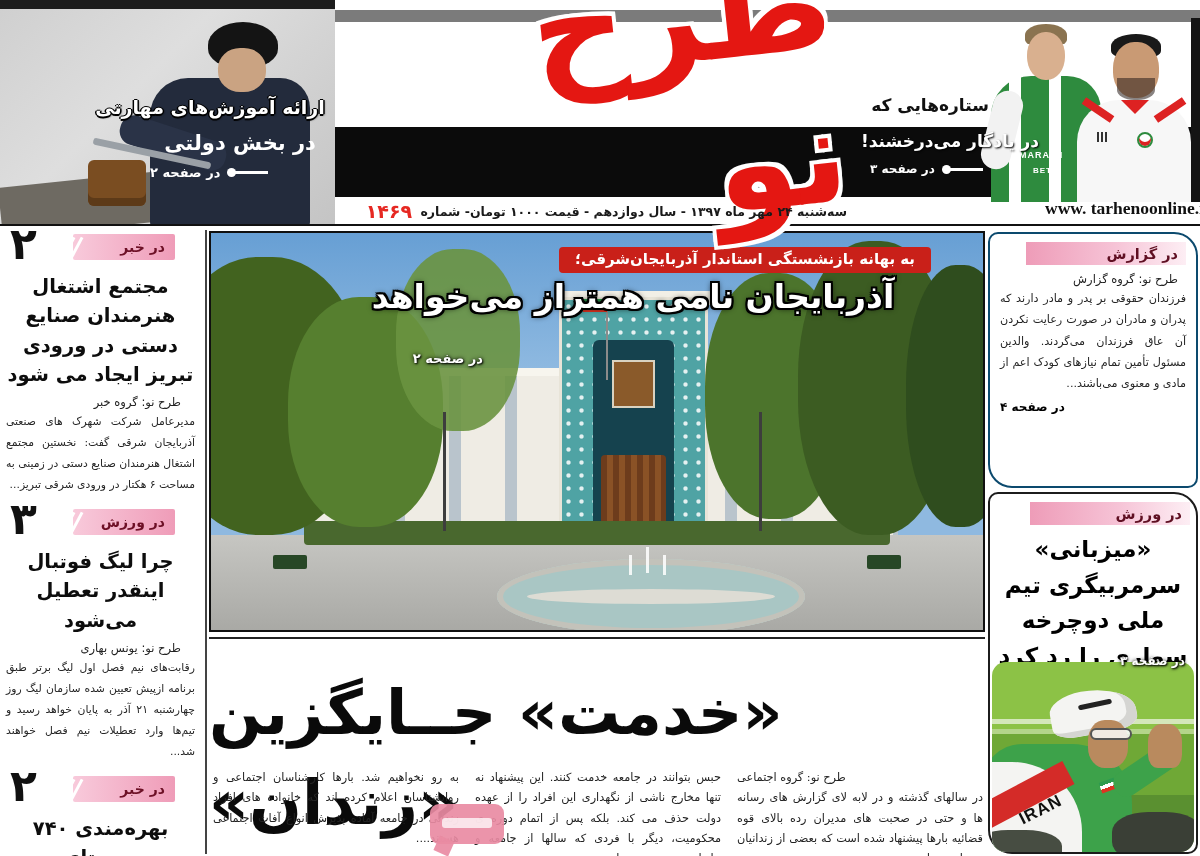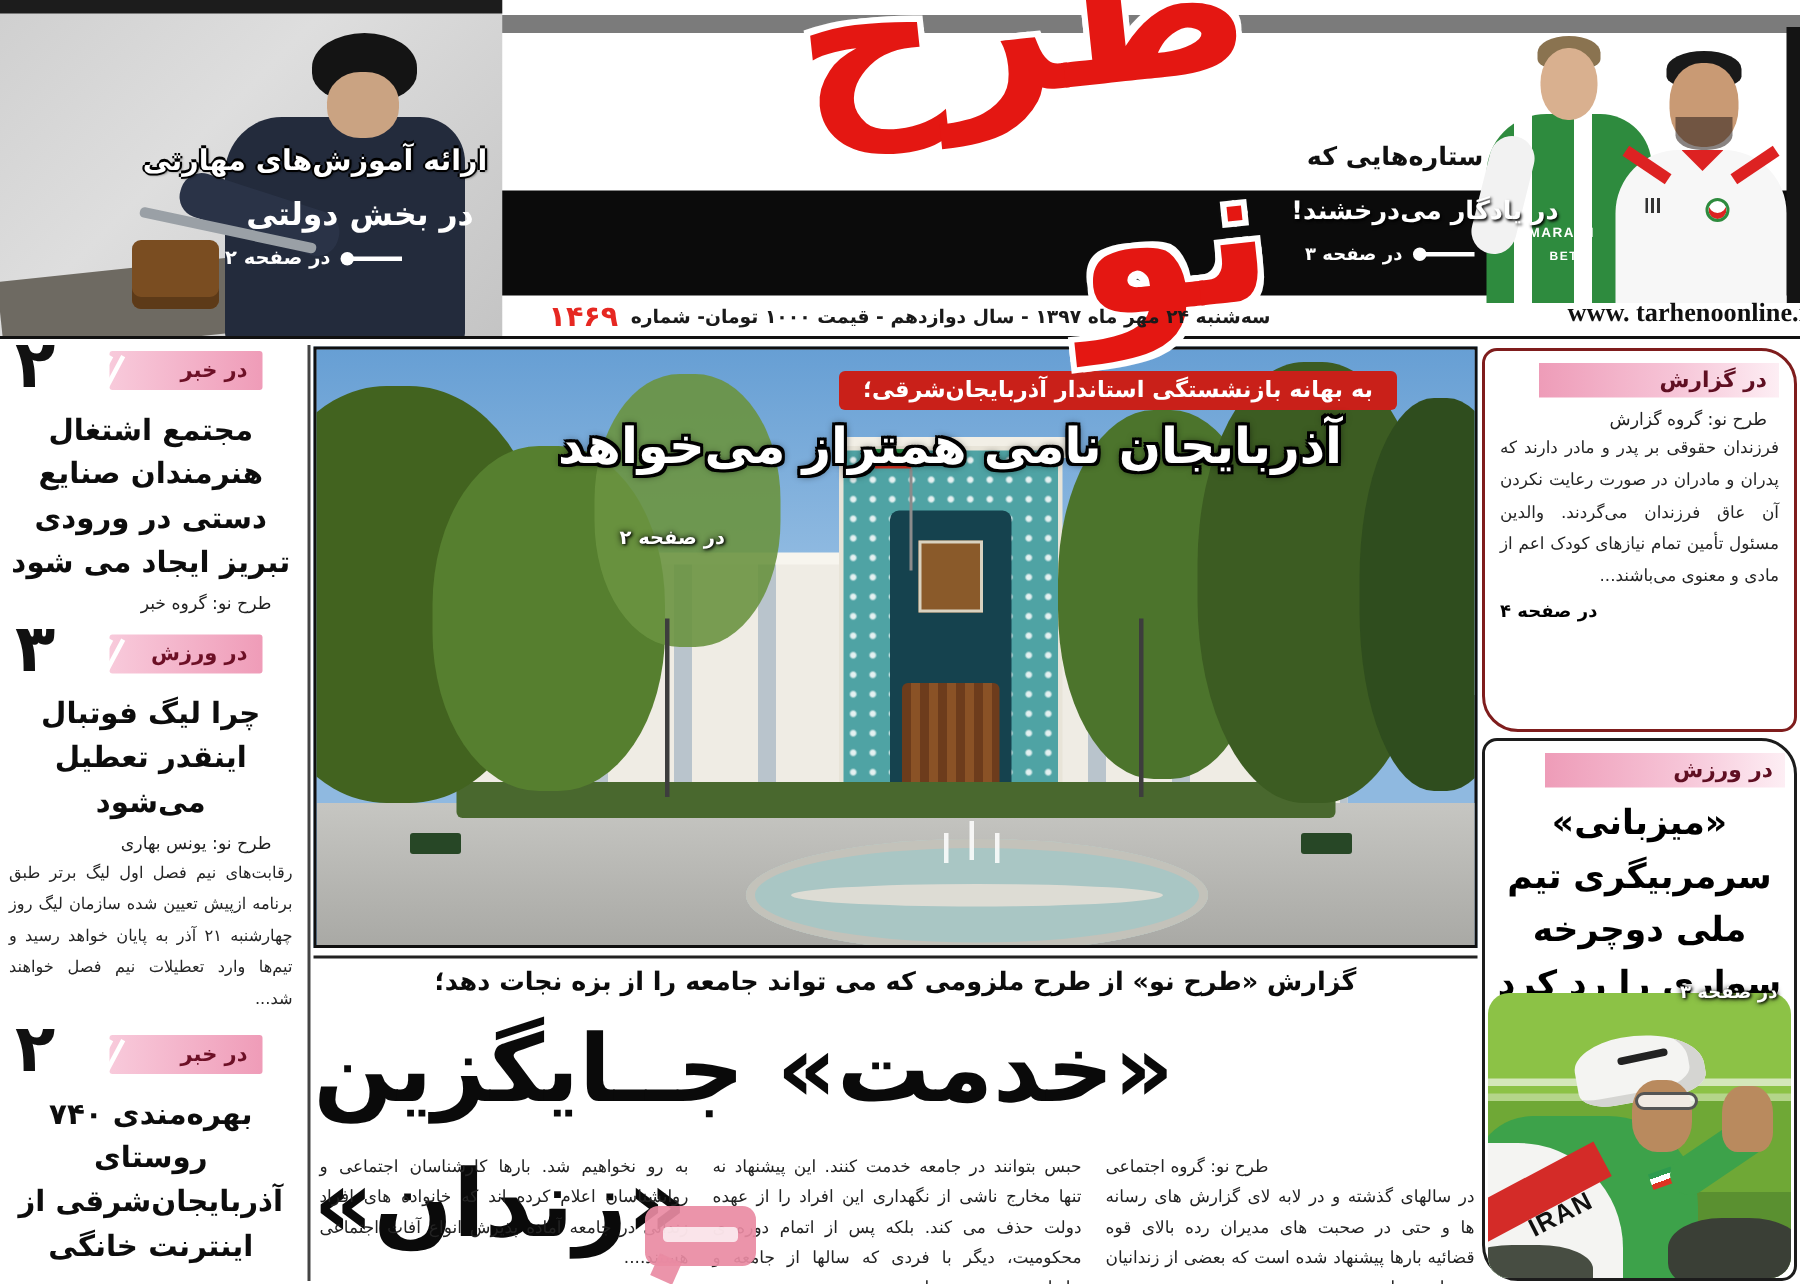--- a/index.html
+++ b/index.html
@@ -148,21 +148,21 @@
   .scol { width:246px; font-size:11.3px; color:#232323; text-align:justify; line-height:1.8; }
   .scol .byline { text-align:left; padding-right:10px; }
   .story-ref { font-weight:bold; text-align:left; font-size:12px; margin-top:4px; }
 
   .watermark { left:430px; top:804px; width:74px; height:52px; z-index:4; }
   .wm-bubble { position:absolute; left:0; top:0; width:74px; height:40px; background:rgba(233,139,163,.92); border-radius:9px; }
   .wm-tail { position:absolute; left:6px; top:34px; width:16px; height:16px; background:rgba(233,139,163,.92); transform:rotate(24deg); }
   .wm-mark { position:absolute; left:12px; top:14px; width:50px; height:10px; background:rgba(255,255,255,.75); border-radius:3px; }
 
   
-  .rbox { left:988px; top:232px; width:210px; height:256px; border:2px solid #7f1d1d; border-radius:10px 24px 10px 24px; padding:8px 10px; }
+  .rbox { left:988px; top:232px; width:210px; height:256px; border:2px solid #0c4a6e; border-radius:10px 24px 10px 24px; padding:8px 10px; }
   .rbox2 { left:988px; top:492px; width:210px; height:362px; border:2px solid #1c1c1c; border-radius:10px 24px 10px 24px; padding:8px 6px; }
   .rlabel { position:relative; height:24px; margin-bottom:6px; }
   .rlabel-bar { position:absolute; right:0; top:0; width:160px; height:23px;
                 background:linear-gradient(to right,#ee9cb8 0%,#f6c3d6 55%,#fdeef4 100%);
                 display:flex; align-items:center; padding-right:8px;
                 color:#5f0f22; font-size:14.5px; font-weight:bold; }
   .rhl { font-size:22px; font-weight:bold; color:#0c0c0c; text-align:center; line-height:1.5; margin:4px 0 8px; }
   .rby { font-size:11.5px; color:#222; padding-right:8px; margin-bottom:2px; }
   .rbody { font-size:11.2px; color:#252525; text-align:justify; line-height:1.9; }
   .rref { font-size:12px; font-weight:bold; text-align:left; margin-top:6px; }
@@ -266,20 +266,21 @@
           <span>در خبر</span>
           <span class="slashes">
               <i></i>
               <i></i>
             </span>
         </div>
         <div class="side-num">۲</div>
       </div>
       <div class="side-hl">مجتمع اشتغال هنرمندان صنایع دستی در ورودی تبریز ایجاد می شود</div>
       <div class="side-by">طرح نو: گروه خبر</div>
+      <div class="side-body">مدیرعامل شرکت شهرک های صنعتی آذربایجان شرقی گفت: نخستین مجتمع اشتغال هنرمندان صنایع دستی در زمینی به مساحت ۶ هکتار در ورودی شرقی تبریز...</div>
     </div>
 
     <div class="side-item">
       <div class="side-head">
         <div class="side-label">
           <span>در ورزش</span>
           <span class="slashes">
               <i></i>
               <i></i>
             </span>
@@ -335,21 +336,20 @@
     <div class="bench b2"></div>
     <div class="lamp l1"></div>
     <div class="lamp l2"></div>
 
     <div class="abs photo-kicker">به بهانه بازنشستگی استاندار آذربایجان‌شرقی؛</div>
     <div class="abs photo-hl">آذربایجان نامی همتراز می‌خواهد</div>
     <div class="abs photo-ref">در صفحه ۲</div>
   </div>
 
   <div class="abs mid-rule"></div>
-  <div class="abs story-kicker">گزارش «طرح نو» از طرح ملزومی که می تواند جامعه را از بزه نجات دهد؛</div>
   <div class="abs story-hl">«خدمت» جــایگزین «زندان»</div>
 
   <div class="abs story-cols">
     <div class="scol">
       <div class="byline">طرح نو: گروه اجتماعی</div>
       <span>در سالهای گذشته و در لابه لای گزارش های رسانه ها و حتی در صحبت های مدیران رده بالای قوه قضائیه بارها پیشنهاد شده است که بعضی از زندانیان به جای تحمل</span>
     </div>
     <div class="scol">
       <span>حبس بتوانند در جامعه خدمت کنند. این پیشنهاد نه تنها مخارج ناشی از نگهداری این افراد را از عهده دولت حذف می کند. بلکه پس از اتمام دوره ی محکومیت، دیگر با فردی که سالها از جامعه و خانواده خود دور بوده است رو</span>
     </div>

